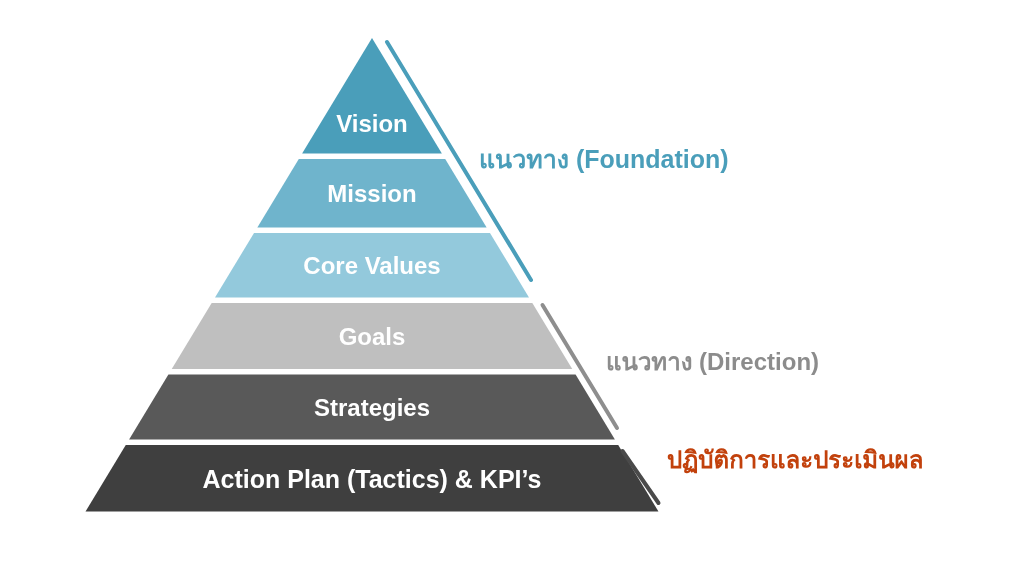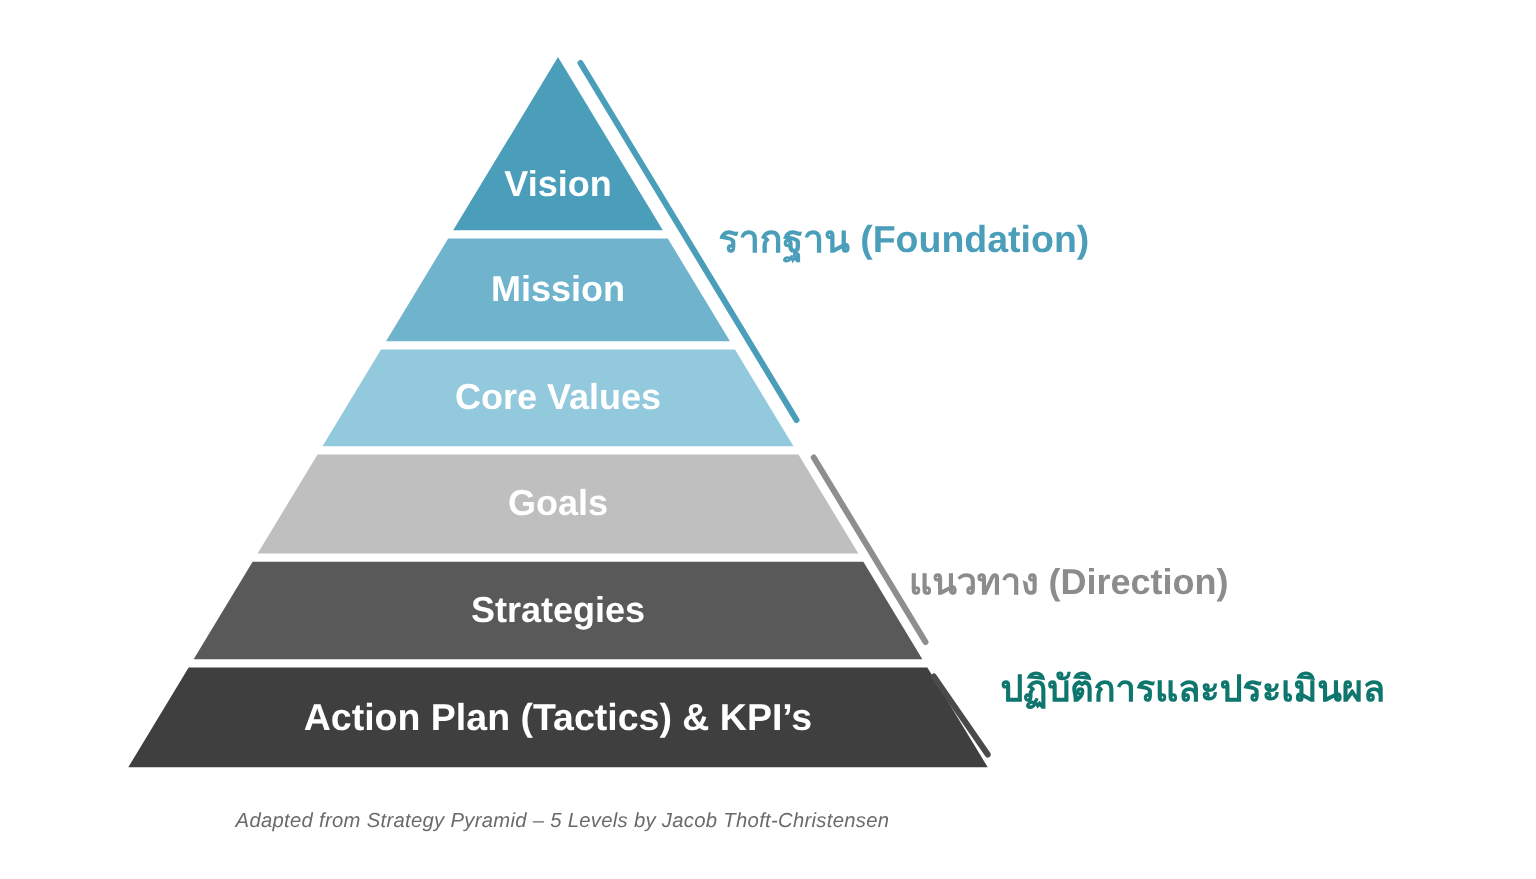--- a/index.html
+++ b/index.html
@@ -34,21 +34,21 @@
     font-weight: 600;
     white-space: nowrap;
   }
   .ann-foundation {
     left: 479px;
     top: 139px;
     font-size: 25px;
   }
   .ann-direction {
     left: 606px;
-    top: 368px;
+    top: 342px;
     font-size: 24px;
   }
   .ann-execution {
     left: 667px;
     top: 446px;
     font-size: 24px;
     line-height: 27px;
   }
   .caption {
     position: absolute;
@@ -77,23 +77,22 @@
       <text x="372" y="336" text-anchor="middle" dominant-baseline="central" fill="#ffffff" font-size="24" class="pyramid-label">Goals</text>
       <polygon points="168.41750000000002,374.5 575.5825,374.5 614.9075,439.5 129.0925,439.5" fill="#595959"></polygon>
       <text x="372" y="407" text-anchor="middle" dominant-baseline="central" fill="#ffffff" font-size="24" class="pyramid-label">Strategies</text>
       <polygon points="125.76500000000001,445 618.235,445 658.4675,511.5 85.53250000000003,511.5" fill="#3f3f3f"></polygon>
       <text x="372" y="478.5" text-anchor="middle" dominant-baseline="central" fill="#ffffff" font-size="25" class="pyramid-label">Action Plan (Tactics) &amp; KPI’s</text>
       <line x1="387" y1="42" x2="531" y2="280" stroke="#4a9eba" stroke-width="4" stroke-linecap="round"></line>
       <line x1="542.5" y1="305" x2="617" y2="428" stroke="#8e8e8e" stroke-width="4" stroke-linecap="round"></line>
       <line x1="622.5" y1="451" x2="658.5" y2="503" stroke="#4a4a4a" stroke-width="4" stroke-linecap="round"></line>
     </svg>
 
-  <div class="ann ann-foundation" style="color: rgb(74, 158, 186);">รากฐาน (Foundation)</div>
+  <div class="ann ann-foundation" style="color: rgb(74, 158, 186);">แนวทาง (Foundation)</div>
 
   <div class="ann ann-direction" style="color: rgb(140, 140, 140);">แนวทาง (Direction)</div>
 
-  <div class="ann ann-execution" style="color: #0f766e; text-align: center;">
+  <div class="ann ann-execution" style="color: #c2410c; text-align: center;">
     <div>ปฏิบัติการและประเมินผล</div>
   </div>
 
-  <div class="caption" style="color: rgb(106, 106, 106);">Adapted from Strategy Pyramid – 5 Levels by Jacob Thoft-Christensen</div>
 
 </div>
 
 </body></html>

